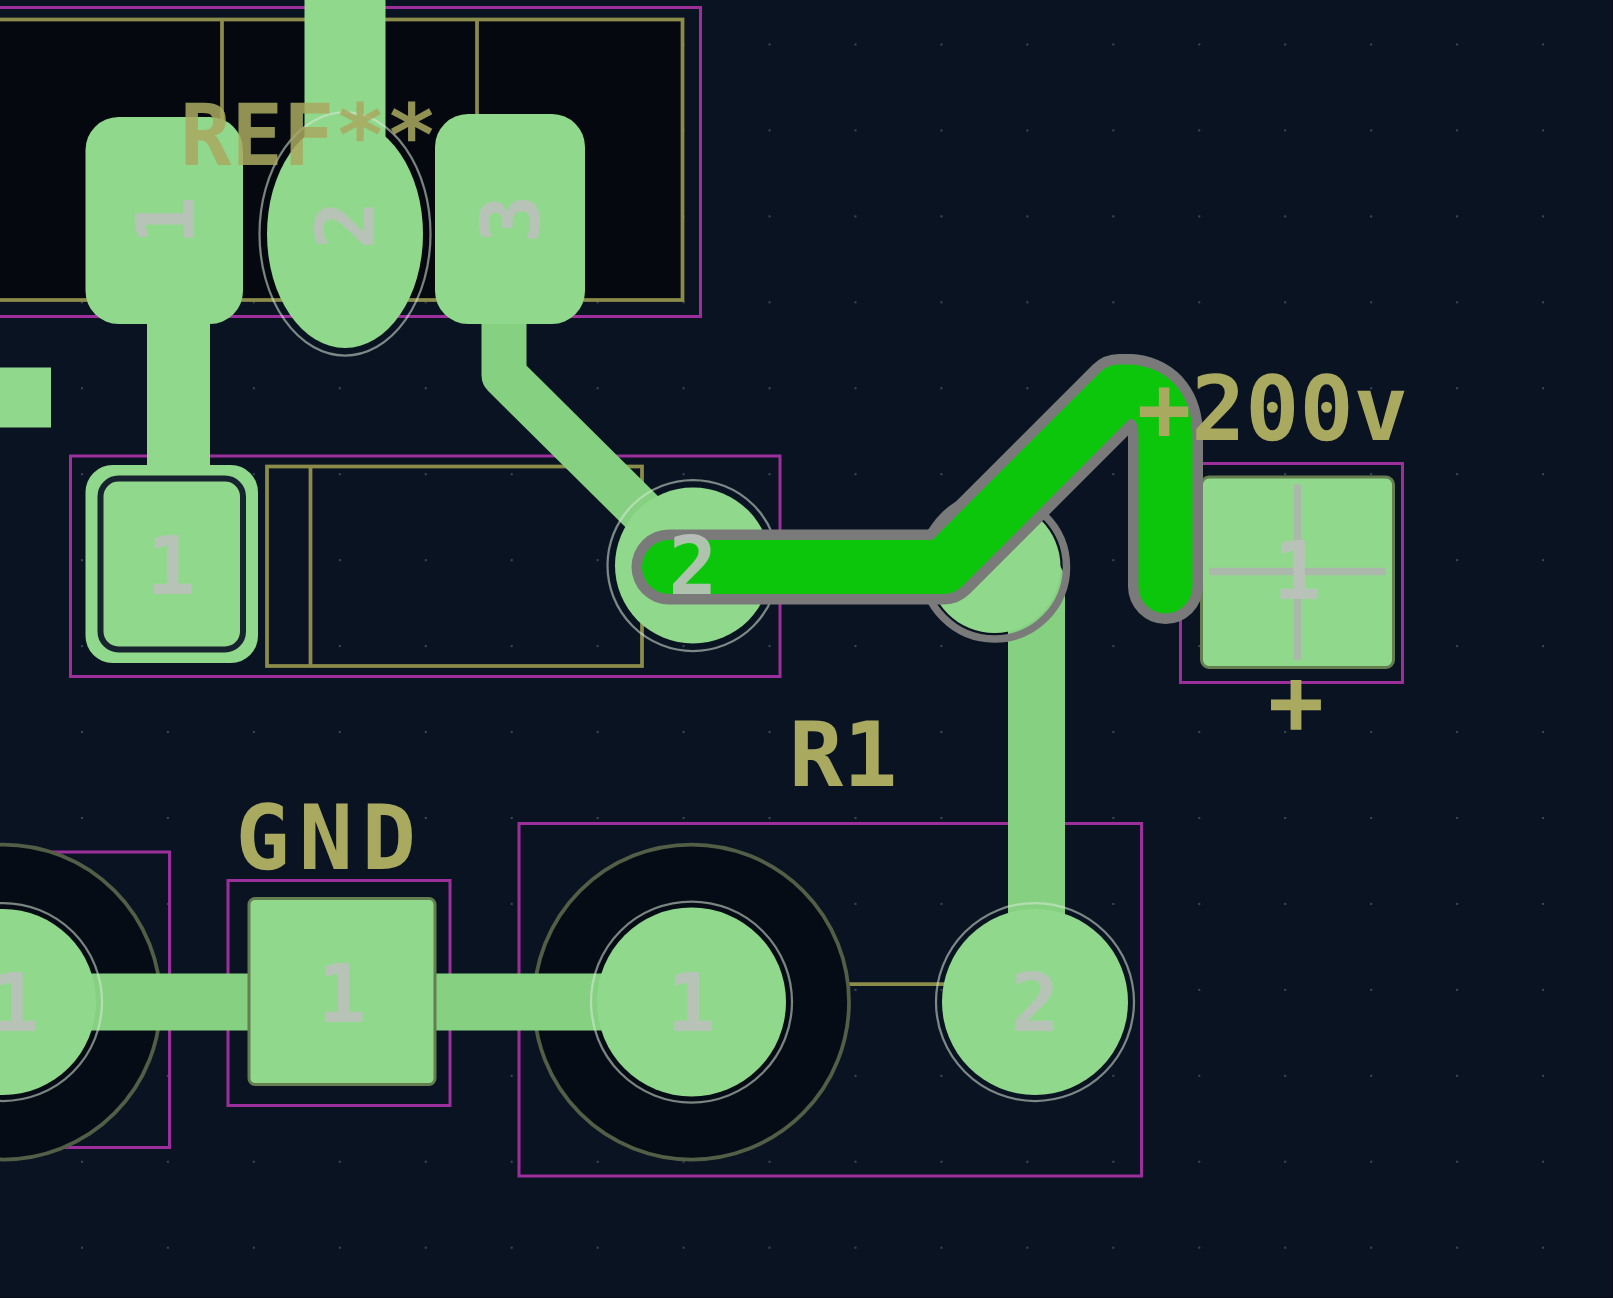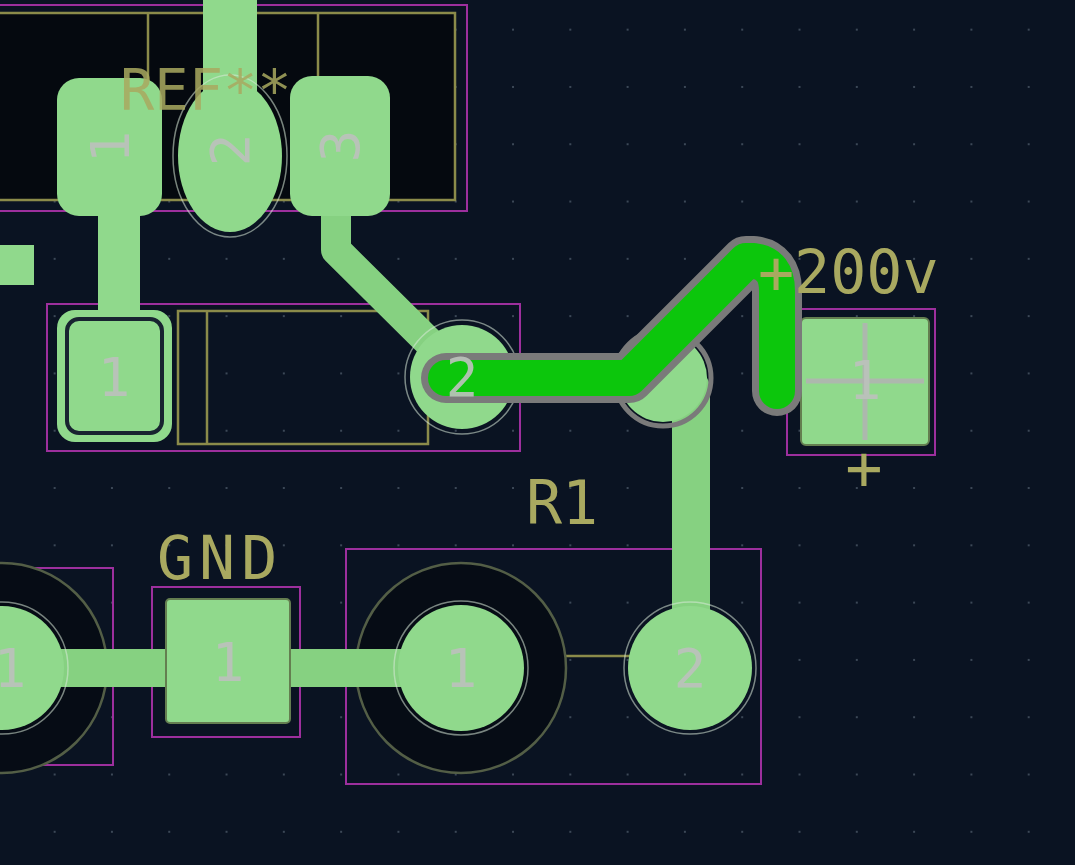--- a/index.html
+++ b/index.html
@@ -3,20 +3,21 @@
 <meta charset="utf-8">
 <style>
   *{box-sizing:border-box}
   html,body{margin:0;padding:0;background:#070d17}
   #board{
     position:relative;width:1075px;height:865px;overflow:hidden;
     background-image:radial-gradient(1.7px 1.7px at 28.6px 28.6px, #3c4857 55%, rgba(0,0,0,0) 56%);
     background-color:#0a1322;
     background-size:57.3px 57.3px;
     background-position:26px 1px;
+    font-weight:bold;
   }
   #board svg{position:absolute;left:0;top:0;display:block}
   .crtyd{fill:none;stroke:#9d2f9d;stroke-width:2}
   .body{fill:#05090f;stroke:#8b8b4a;stroke-width:2.5}
   .fab{fill:none;stroke:#8b8b4a;stroke-width:2.5}
   .cu{fill:#90d98c}
   .trace{fill:none;stroke:#86d181;stroke-linecap:round;stroke-linejoin:round}
   .ring{fill:none;stroke:rgba(216,234,216,.55);stroke-width:1.5}
   .darkring{fill:#060c15;stroke:#535e46;stroke-width:2.5}
   .halo{fill:none;stroke:#7a7a7a;stroke-width:50;stroke-linecap:round;stroke-linejoin:round}

